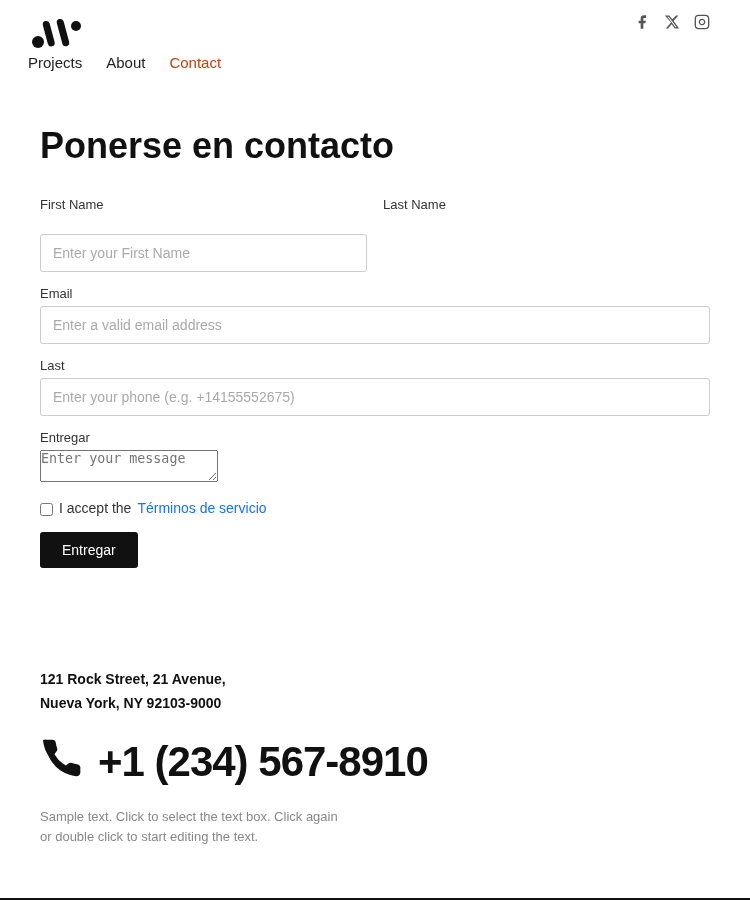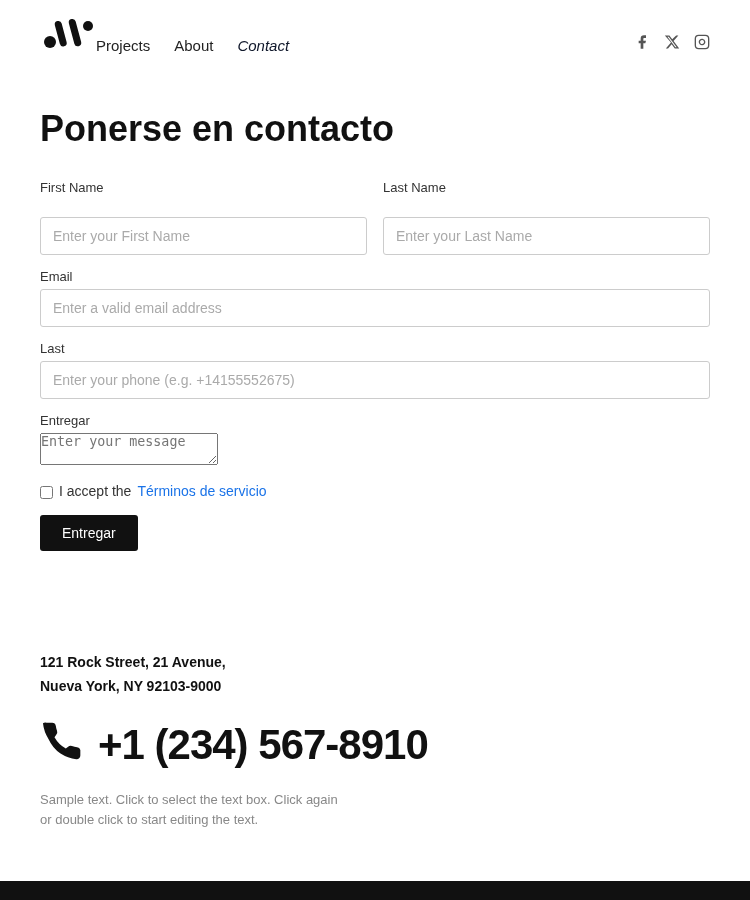--- a/index.html
+++ b/index.html
@@ -1,36 +1,37 @@
 <!DOCTYPE html>
 <html><head>
   <meta charset="utf-8">
   <style>
     * { box-sizing: border-box; margin: 0; padding: 0; }
     body { font-family: Arial, sans-serif; background: #fff; color: #222; width: 750px; min-height: 900px; }
 
     
     nav {
       display: flex;
-      align-items: flex-end;
-      padding: 14px 40px;
+      align-items: flex-start;
+      padding: 14px 28px;
       border-bottom: none;
+      flex-direction: column;
     }
     .nav-links {
       display: flex;
       gap: 24px;
       align-items: center;
       margin-right: 80px;
     }
     .nav-links a {
       text-decoration: none;
       color: #222;
       font-size: 15px;
     }
-    .nav-links a.muted { color: #0f172a; font-style: italic; }
+    .nav-links a.muted { color: #c2410c; }
     .nav-social {
       display: flex;
       gap: 14px;
       align-items: center;
       position: absolute;
       right: 40px;
     }
     .nav-social span {
       font-size: 16px;
       color: #555;
@@ -233,21 +234,20 @@
   <h1 class="page-title">Ponerse en contacto</h1>
 
   
   <div class="form-row">
     <div class="form-group">
       <label>First Name</label>
       <input type="text" placeholder="Enter your First Name" style="">
     </div>
     <div class="form-group">
       <label>Last Name</label>
-      <input type="text" placeholder="Enter your Last Name" style="">
     </div>
   </div>
 
   
   <div class="form-single">
     <label>Email</label>
     <input type="email" placeholder="Enter a valid email address" style="">
   </div>
 
   

